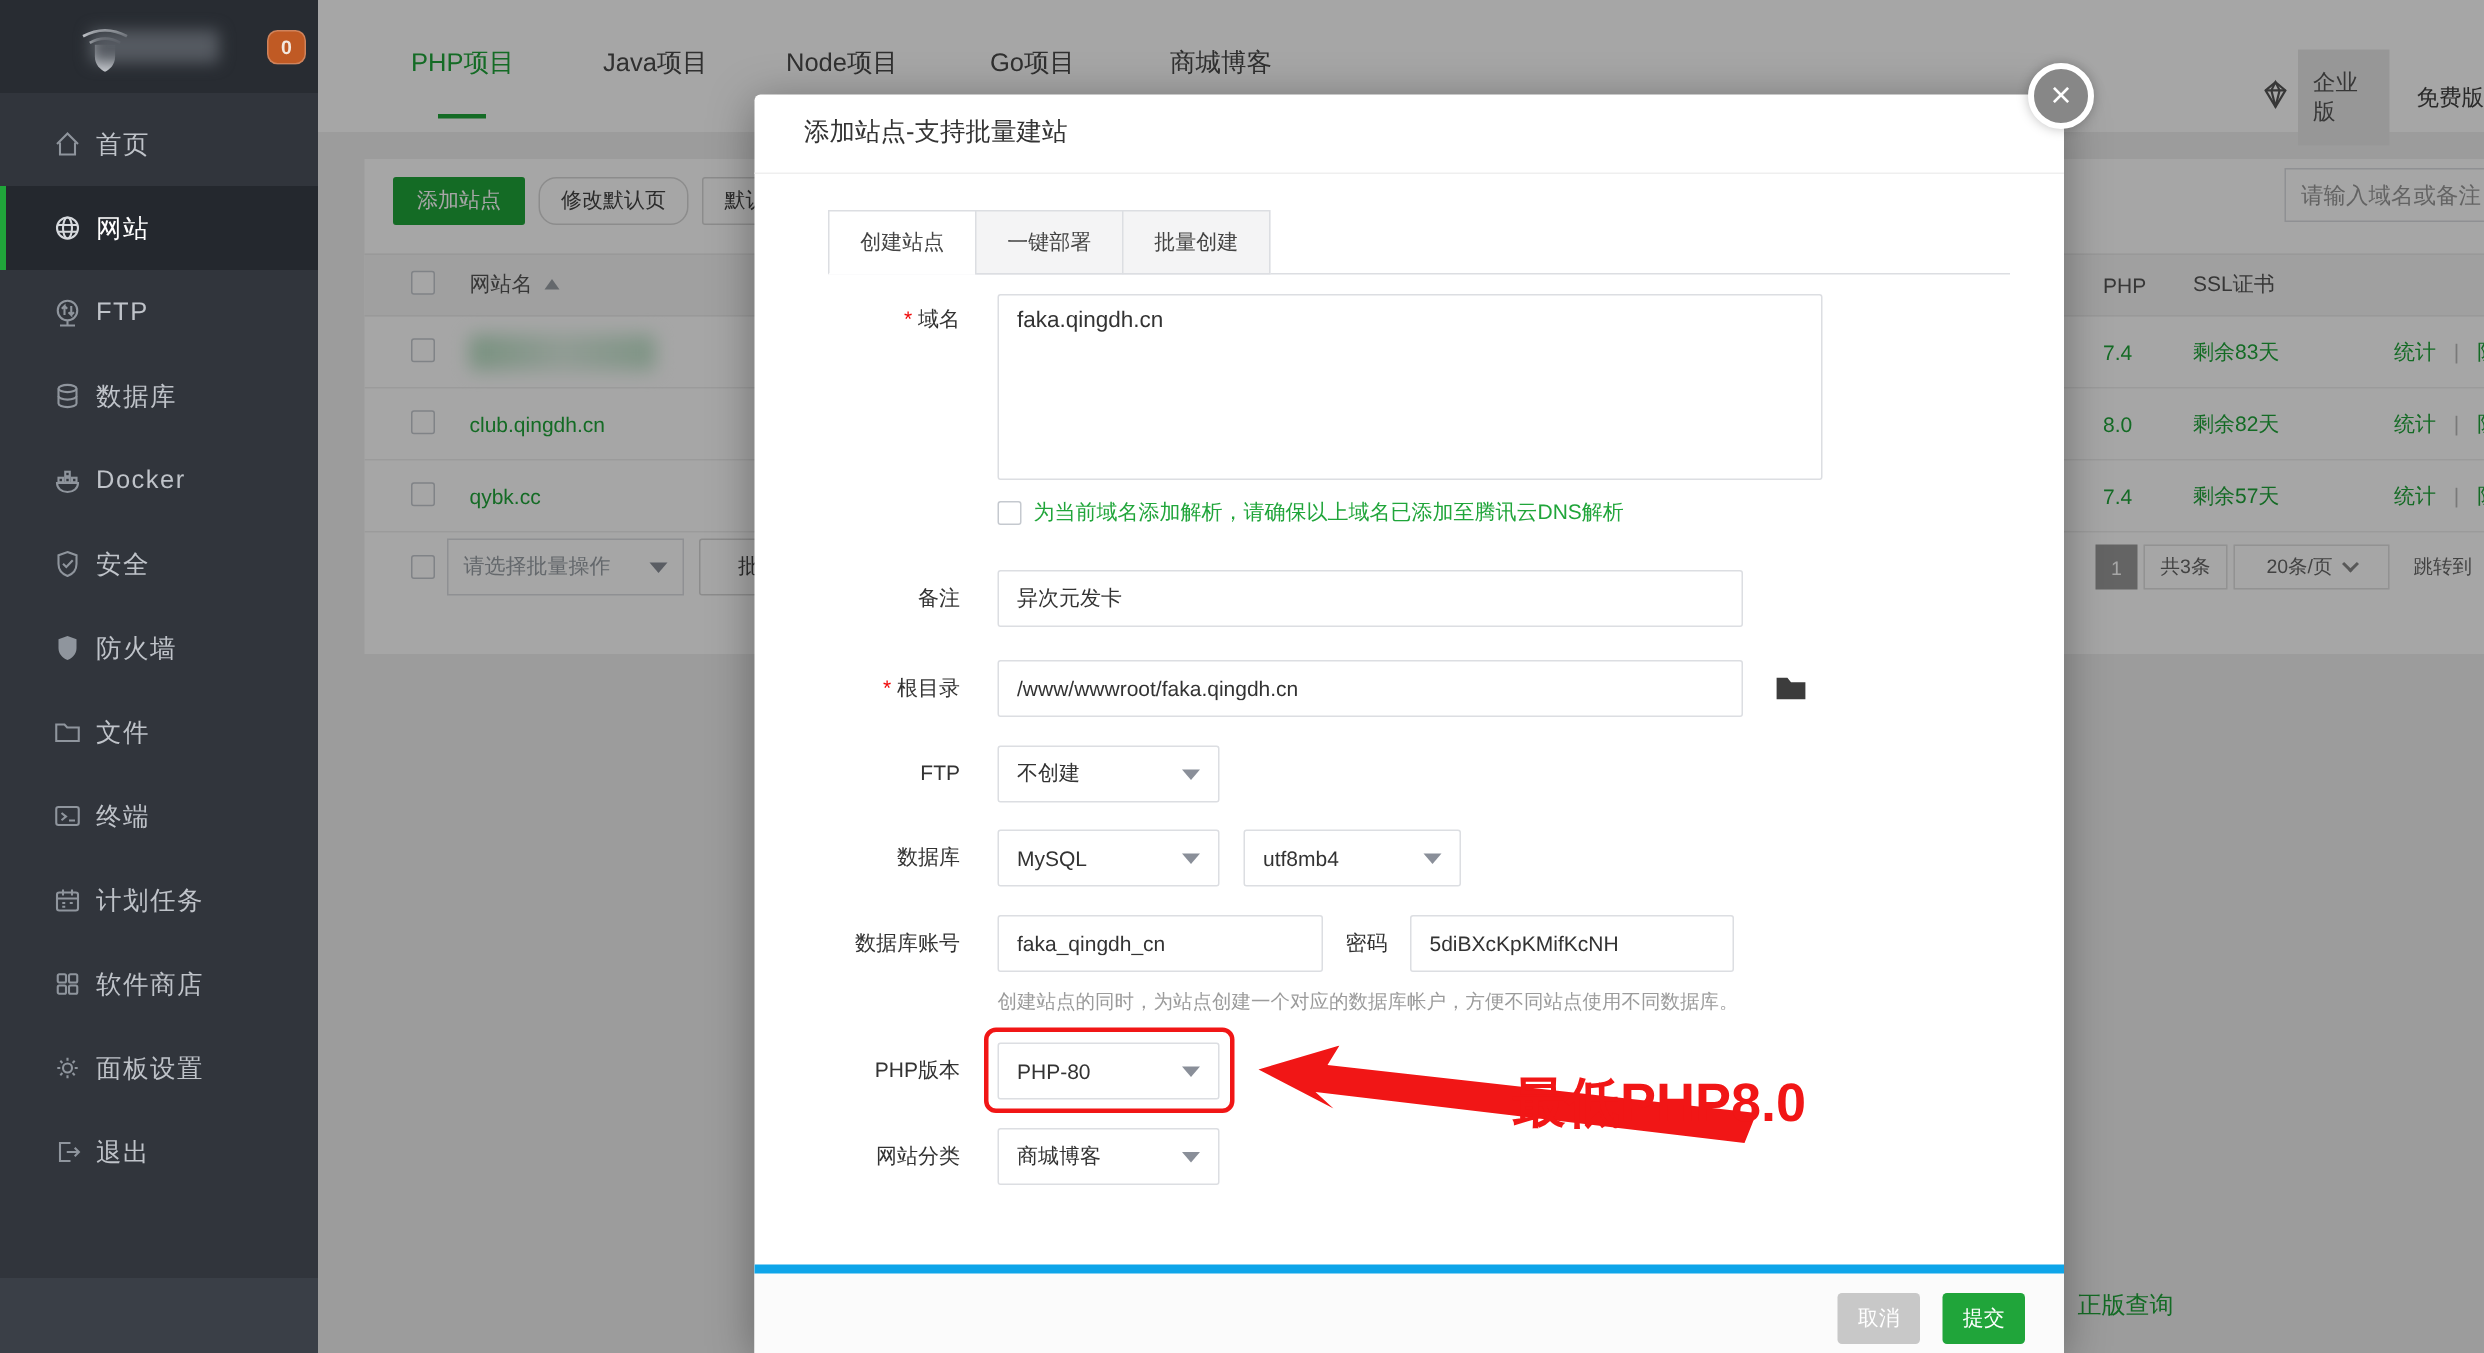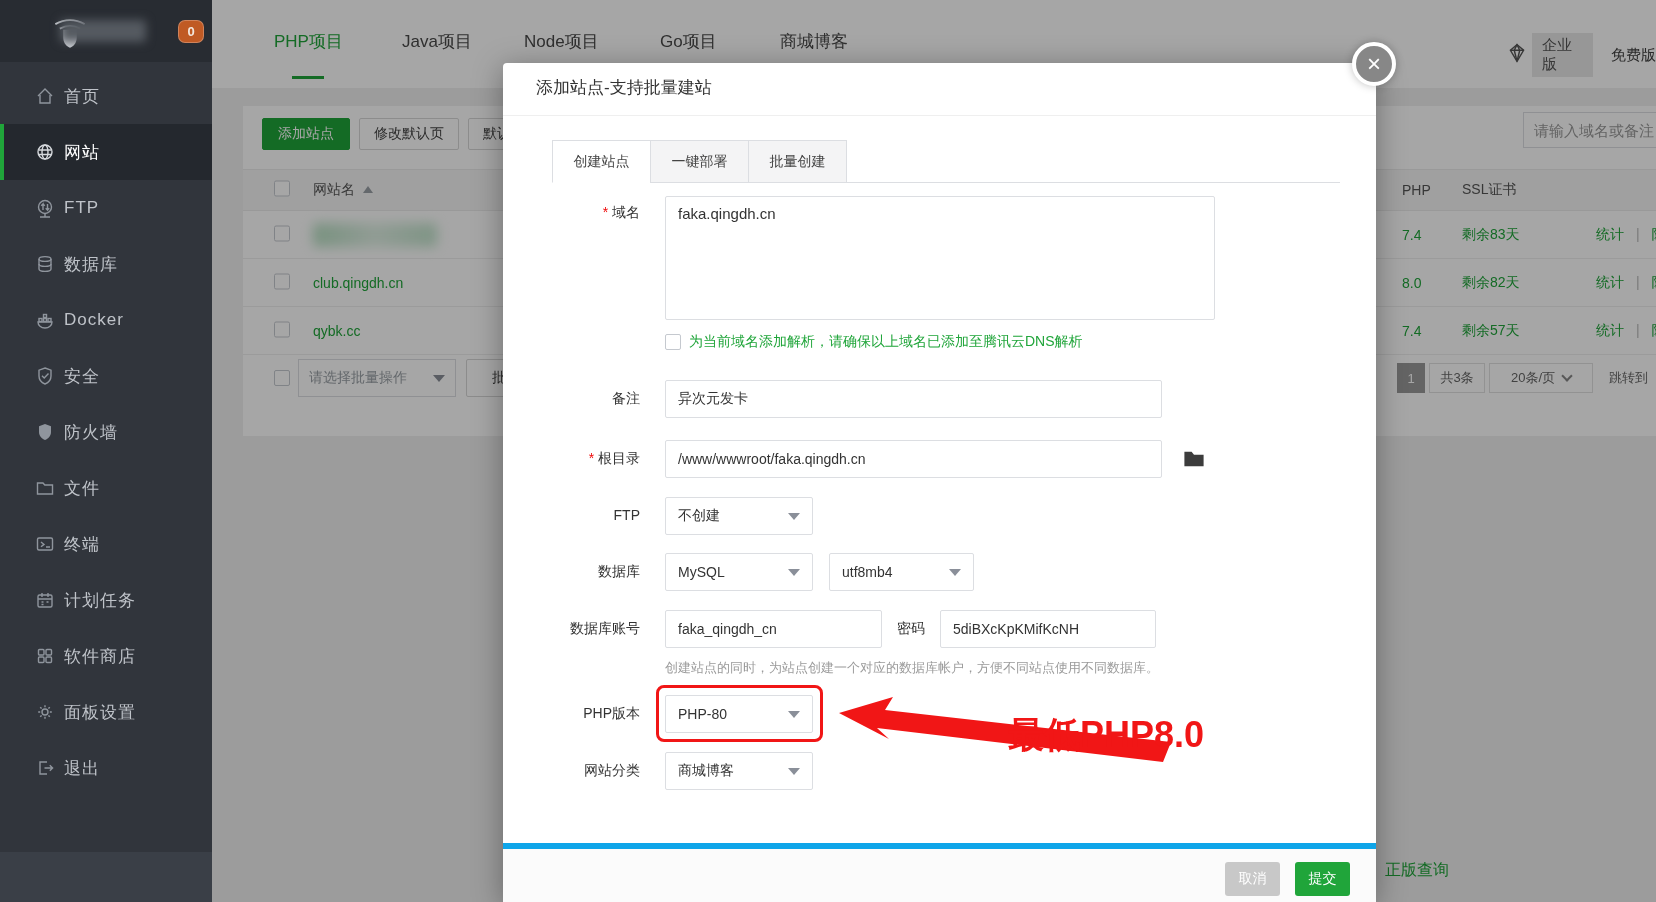--- a/index.html
+++ b/index.html
@@ -21,21 +21,21 @@
   .side-foot { position:absolute; bottom:0; left:0; width:100%; height:50px; background:#3a3f47; }
 
   
   .main { position:absolute; left:212px; top:0; width:1444px; height:902px; background:#f0f0f0; }
   .tabbar { position:absolute; left:0; top:0; width:100%; height:88px; background:#fff; }
   .top-tab { position:absolute; top:30px; font-size:17px; color:#4a4a4a; cursor:pointer; }
   .top-tab.active { color:#20a53a; }
   .top-tab.active .tab-underline { position:absolute; left:50%; margin-left:-16px; bottom:-26px; width:32px; height:3px; background:#20a53a; }
   .edition { position:absolute; top:33px; left:1294px; display:flex; align-items:center; }
   .edition .dia { color:#555; margin-right:4px; }
-  .edition .badge-ent { background:#e9e9e9; color:#555; font-size:15px; padding:3px 10px; }
+  .edition .badge-ent { background:#e9e9e9; color:#555; font-size:15px; padding:13px 10px; }
   .edition .free { margin-left:18px; color:#404040; font-size:15px; white-space:nowrap; }
 
   .card { position:absolute; left:31px; top:106px; width:1442px; height:330px; background:#fff; }
   .btn { display:inline-flex; align-items:center; justify-content:center; height:32px; font-size:14px; border-radius:2px; cursor:pointer; white-space:nowrap; overflow:hidden; }
   .btn-green { background:#20a53a; color:#fff; border:1px solid #20a53a; }
   .btn-plain { background:#fff; color:#444; border:1px solid #d8d8d8; }
   .tb-btn { position:absolute; top:12px; }
   .search-box { position:absolute; left:1280px; top:6px; width:175px; height:36px; border:1px solid #dcdee2; background:#fff; font-size:15px; color:#333; padding:0 10px; }
   .search-box::placeholder { color:#999; }
 
@@ -115,21 +115,21 @@
             <path d="M4 7.5 H16 M10 2.5 L12.5 7.5 L10 17.5 L7.5 7.5 Z"></path>
           </svg>
       </span>
       <span class="badge-ent">企业版</span>
       <span class="free">免费版</span>
     </div>
   </div>
 
   <div class="card">
     <button class="btn btn-green tb-btn" style="left:19px;width:88px;">添加站点</button>
-    <button class="btn btn-plain tb-btn" style="left:116px;width:100px;">修改默认页</button>
+    <button class="btn btn-plain tb-btn" style="left:116px;width:100px;border-radius:12px;">修改默认页</button>
     <button class="btn btn-plain tb-btn" style="left:225px;width:78px;justify-content:flex-start;padding-left:14px;">默认</button>
     <input class="search-box" placeholder="请输入域名或备注" style="">
 
     <div class="thead">
       <span class="cell c-check"><span class="chk"></span></span>
       <span class="cell c-site"><span>网站名</span><span class="sort-caret"></span></span>
       <span class="cell c-php">PHP</span>
       <span class="cell c-ssl">SSL证书</span>
     </div>
     <div id="tableRows">

